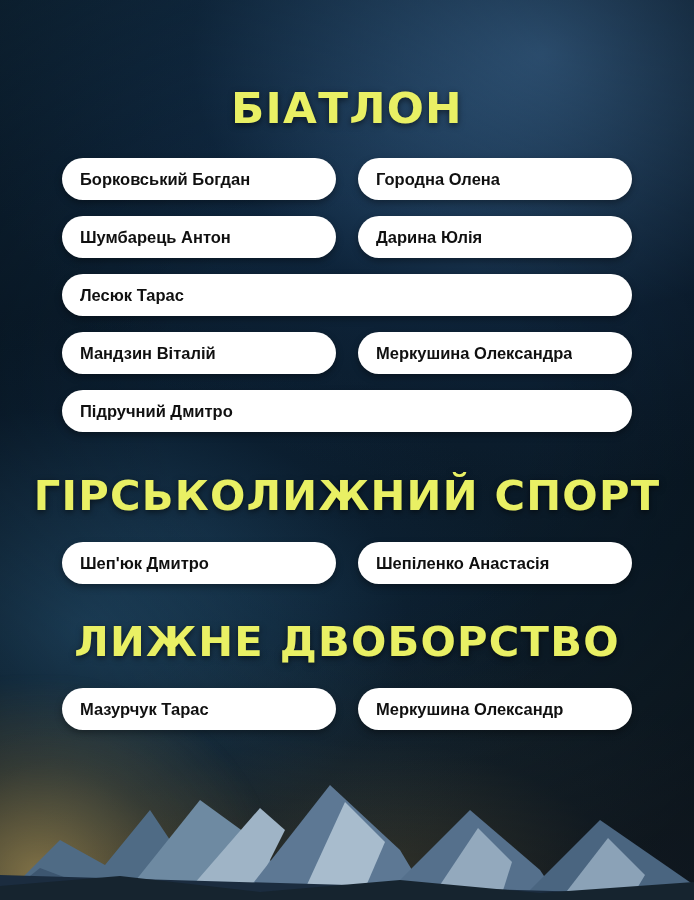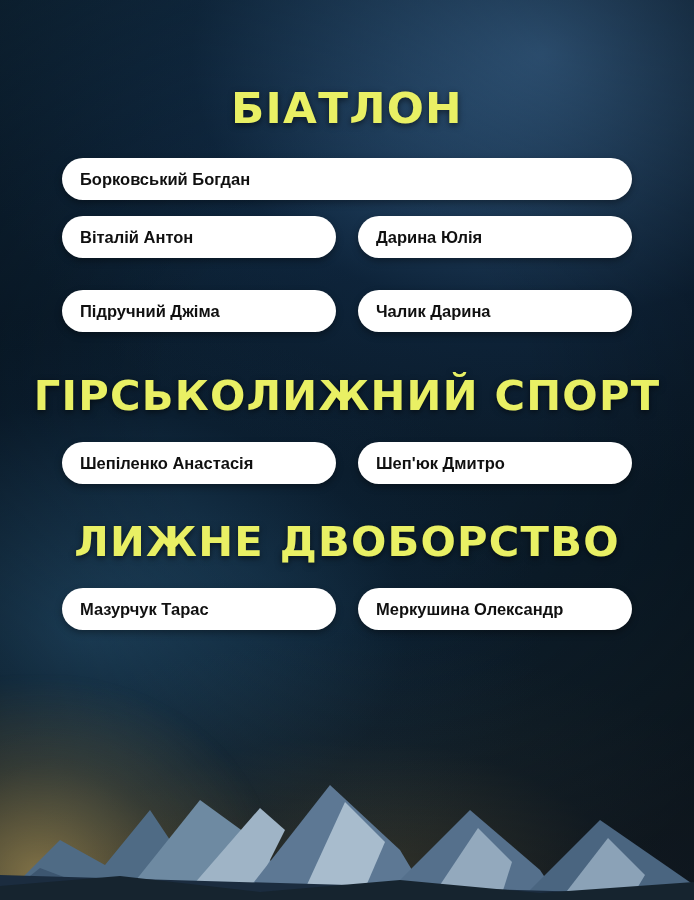--- a/index.html
+++ b/index.html
@@ -149,49 +149,60 @@
   </svg>
 
   <div class="content">
 
     <h1 class="section-title title-biathlon">БІАТЛОН</h1>
     <div class="rows">
       <div class="row">
         <div class="pill">
             <span>Борковський Богдан</span>
           </div>
-      </div>
-      <div class="row">
-        <div class="pill">
-            <span>Віталій Антон</span>
+        <div class="pill">
+            <span>Городна Олена</span>
+          </div>
+      </div>
+      <div class="row">
+        <div class="pill">
+            <span>Шумбарець Антон</span>
           </div>
         <div class="pill">
             <span>Дарина Юлія</span>
           </div>
       </div>
       <div class="row">
-      </div>
-      <div class="row">
-        <div class="pill">
-            <span>Підручний Джіма</span>
-          </div>
-        <div class="pill">
-            <span>Чалик Дарина</span>
+        <div class="pill">
+            <span>Лесюк Тарас</span>
+          </div>
+      </div>
+      <div class="row">
+        <div class="pill">
+            <span>Мандзин Віталій</span>
+          </div>
+        <div class="pill">
+            <span>Меркушина Олександра</span>
+          </div>
+      </div>
+      <div class="row">
+        <div class="pill">
+            <span>Підручний Дмитро</span>
           </div>
       </div>
     </div>
 
     <h1 class="section-title title-alpine">ГІРСЬКОЛИЖНИЙ СПОРТ</h1>
     <div class="rows">
       <div class="row">
         <div class="pill">
+            <span>Шеп'юк Дмитро</span>
+          </div>
+        <div class="pill">
             <span>Шепіленко Анастасія</span>
-          </div>
-        <div class="pill">
-            <span>Шеп'юк Дмитро</span>
           </div>
       </div>
     </div>
 
     <h1 class="section-title title-nordic">ЛИЖНЕ ДВОБОРСТВО</h1>
     <div class="rows">
       <div class="row">
         <div class="pill">
             <span>Мазурчук Тарас</span>
           </div>

